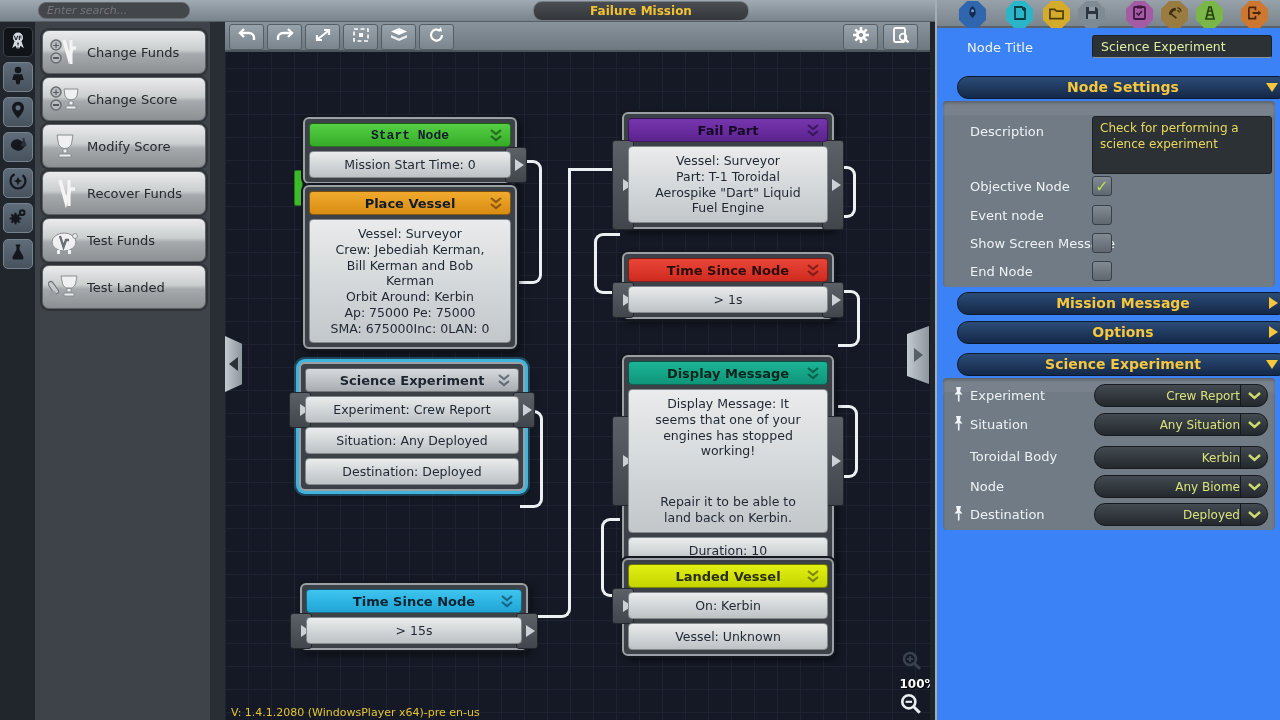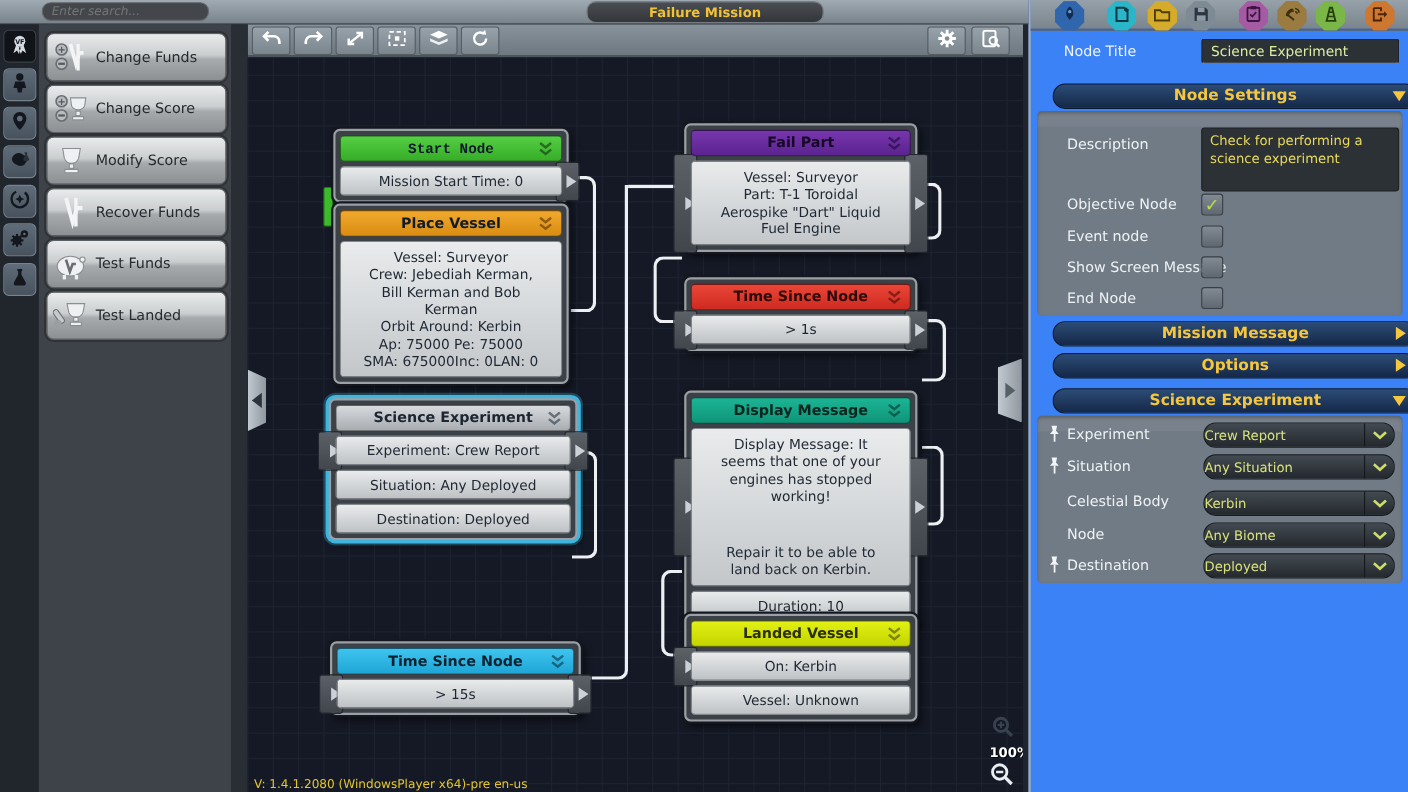--- a/index.html
+++ b/index.html
@@ -119,21 +119,21 @@
     box-shadow:inset 0 2px 3px rgba(0,0,0,.25), inset 0 14px 0 rgba(255,255,255,.06); }
   .rp-textarea { position:absolute; background:#2c3136; border:1px solid #1d2126; border-radius:3px;
     color:#e9da5c; font-size:12px; line-height:1.3; padding:4px 7px; }
   .cbox { position:absolute; width:20px; height:20px; border-radius:3px;
     background:linear-gradient(#828b94,#5f6871); border:1px solid #393f46;
     display:flex; align-items:center; justify-content:center;
     color:#b7e04c; font-size:16px; font-weight:bold; }
   .dropdown { position:absolute; left:157px; width:174px; height:23px; border-radius:11px;
     background:linear-gradient(#434a51,#23282d); border:1px solid #171b1f;
     display:flex; align-items:center; }
-  .dd-val { flex:1; text-align:left; color:#d9e37c; font-size:12px; }
+  .dd-val { flex:1; text-align:right; color:#d9e37c; font-size:12px; }
   .dd-chev { width:27px; height:100%; border-left:1px solid #15181c; display:flex; align-items:center; justify-content:center; }
   .pin { position:absolute; left:15px; }
 </style>
 </head>
 <body>
 
 <div class="screen">
 
   <div class="topbar">
     <input class="search-box" placeholder="Enter search..." style="">
@@ -627,21 +627,21 @@
     <span class="rp-label" style="left:33px;top:417px">Situation</span>
     <div class="dropdown" style="top:413px">
       <span class="dd-val">Any Situation</span>
       <span class="dd-chev">
           <svg width="13" height="8">
             <path d="M1 1l5.5 5L12 1" fill="none" stroke="#cddc6a" stroke-width="2.4"></path>
           </svg>
         </span>
     </div>
 
-    <span class="rp-label" style="left:33px;top:449px">Celestial Body</span>
+    <span class="rp-label" style="left:33px;top:449px">Toroidal Body</span>
     <div class="dropdown" style="top:446px">
       <span class="dd-val">Kerbin</span>
       <span class="dd-chev">
           <svg width="13" height="8">
             <path d="M1 1l5.5 5L12 1" fill="none" stroke="#cddc6a" stroke-width="2.4"></path>
           </svg>
         </span>
     </div>
 
     <span class="rp-label" style="left:33px;top:479px">Node</span>

